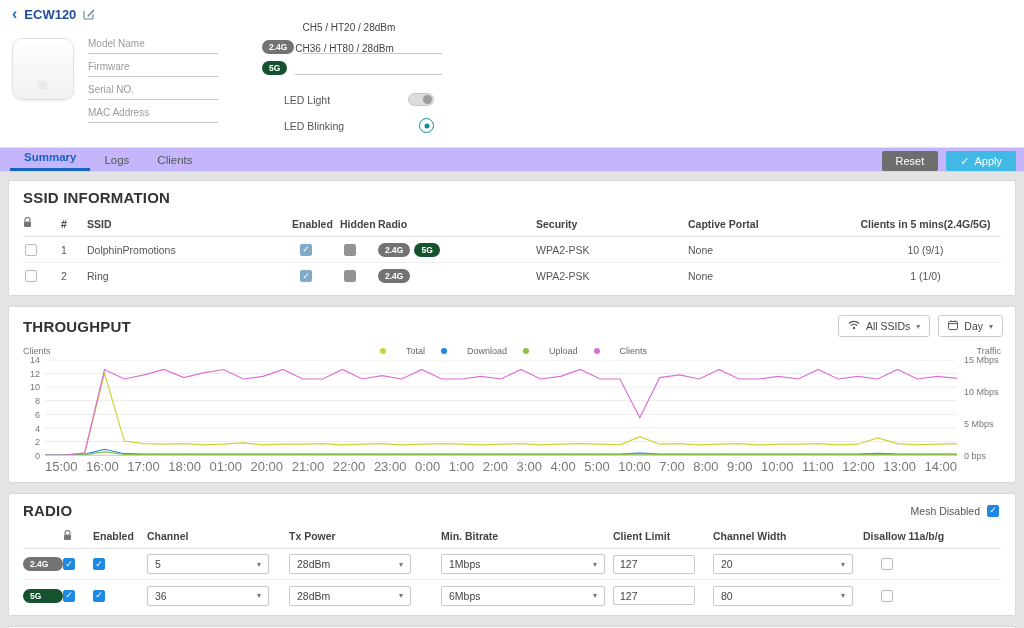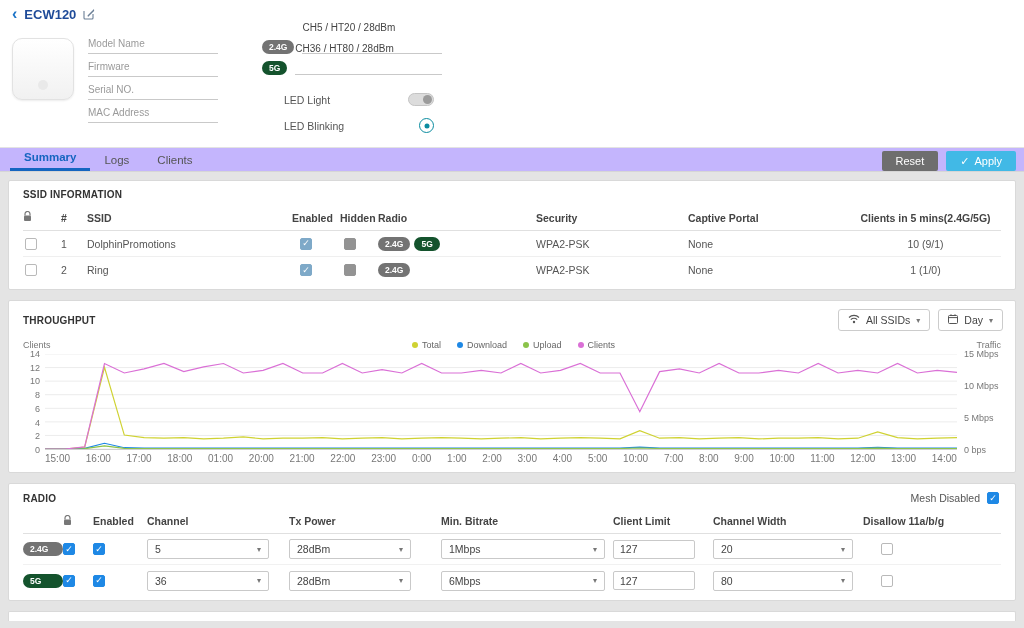--- a/index.html
+++ b/index.html
@@ -43,21 +43,21 @@
   .tab-actions { margin-left:auto; display:flex; align-items:center; gap:8px; margin-right:8px; }
   .btn { border:none; border-radius:2px; color:#fff; font-size:11px; height:20px; padding:0 14px;
          cursor:pointer; font-family:inherit; display:flex; align-items:center; gap:5px; }
   .btn-reset { background:#6e6e6e; }
   .btn-apply { background:#41b9e6; }
 
   
   .content { padding:8px; display:flex; flex-direction:column; gap:10px; }
   .panel { background:#fff; border:1px solid #d9d9d9; border-radius:2px; }
   .p-head { display:flex; align-items:center; padding:8px 12px 5px 14px; }
-  .p-title { font-size:10px; font-weight:bold; color:#333; letter-spacing:.2px; }
+  .p-title { font-size:15px; font-weight:bold; color:#333; letter-spacing:.2px; }
   .p-head .sp { flex:1; }
 
   
   .badge { display:inline-block; padding:2px 7px; border-radius:9px; font-size:8.5px; font-weight:bold;
            color:#fff; line-height:10px; white-space:nowrap; }
   .badge-24 { background:#737373; }
   .badge-5  { background:#14532d; }
   .cb { width:12px; height:12px; border:1px solid #b9b9b9; border-radius:2px; background:#fff;
         display:inline-flex; align-items:center; justify-content:center; cursor:pointer; }
   .cb.on-blue { background:#1e88e5; border-color:#1e88e5; }
@@ -75,35 +75,35 @@
   .ssid-grid .cb.en { margin-left:8px; }
   .ssid-grid .cb.hd { margin-left:4px; }
   .radios { display:flex; gap:4px; }
 
   
   .filter-btn { border:1px solid #ccc; border-radius:3px; background:#fff; font-size:10.5px; color:#444;
                 height:22px; padding:0 9px; display:flex; align-items:center; gap:6px; cursor:pointer; font-family:inherit; }
   .caret { font-size:8px; color:#777; }
   .legend-row { display:flex; align-items:center; margin:2px 14px 2px 14px; font-size:9px; color:#777; height:14px; }
   .legend-mid { flex:1; display:flex; justify-content:center; gap:16px; }
-  .lg-item { display:inline-flex; align-items:center; gap:4px; cursor:pointer; color:#666; }
+  .lg-item { display:inline-flex; align-items:center; gap:20px; cursor:pointer; color:#666; }
   .lg-item i { width:6px; height:6px; border-radius:50%; display:inline-block; }
   .lg-item b { font-weight:normal; }
   .chart-row { display:flex; margin:0 10px; }
   .y-axis { position:relative; font-size:9px; color:#777; }
   .y-left  { width:26px; }
   .y-right { width:48px; }
   .y-axis span { position:absolute; }
   .y-left span  { right:5px; }
   .y-right span { left:7px; white-space:nowrap; }
   .plot { flex:1; height:96px; position:relative; border-bottom:1px solid #cfcfcf; }
   .plot svg { position:absolute; inset:0; }
   .x-row { display:flex; margin:3px 10px 8px 10px; }
   .x-row .spl { width:26px; } .x-row .spr { width:48px; }
-  .x-labels { flex:1; display:flex; justify-content:space-between; font-size:10px; color:#777; }
+  .x-labels { flex:1; display:flex; justify-content:space-between; font-size:13px; color:#777; }
 
   
   .radio-grid { display:grid; grid-template-columns:40px 30px 54px 142px 152px 172px 100px 150px 1fr;
                 align-items:center; margin:0 14px; }
   .radio-grid.hdr { font-size:10.5px; font-weight:bold; color:#444; height:25px; border-bottom:1px solid #e0e0e0; }
   .radio-grid.row { height:31px; border-bottom:1px solid #f1f1f1; font-size:10.5px; color:#555; }
   .select { height:20px; border:1px solid #c9c9c9; border-radius:2px; background:#fff; font-size:10.5px;
             color:#444; display:flex; align-items:center; justify-content:space-between; padding:0 7px; cursor:pointer; }
   .sel-ch { width:122px; } .sel-tx { width:122px; } .sel-br { width:164px; } .sel-cw { width:140px; }
   .numinput { width:82px; height:19px; border:1px solid #c9c9c9; border-radius:2px; font-size:10.5px;

